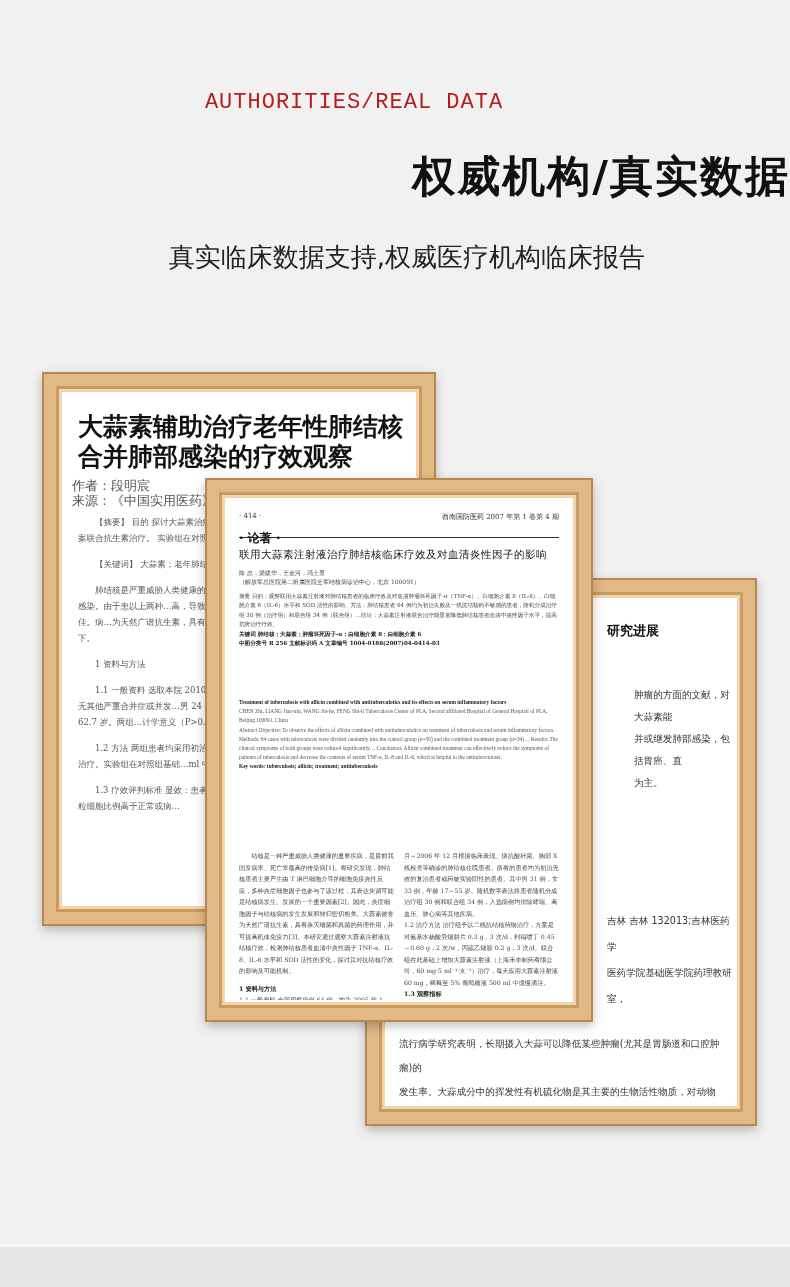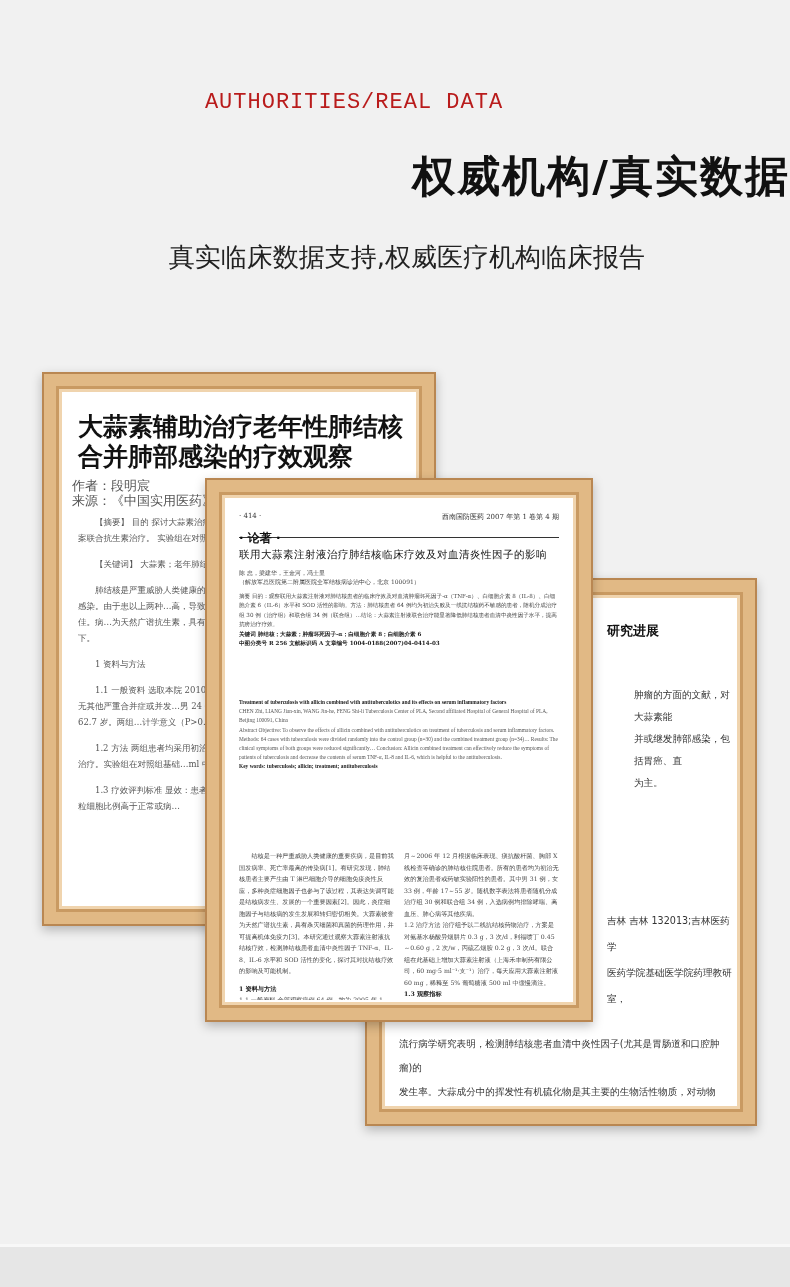--- a/index.html
+++ b/index.html
@@ -67,21 +67,21 @@
     <div class="p3-lines">
       <div>肿瘤的方面的文献，对大蒜素能</div>
       <div>并或继发肺部感染，包括胃癌、直</div>
       <div>为主。</div>
     </div>
     <div class="p3-aff">
       <div>吉林 吉林 132013;吉林医药学</div>
       <div>医药学院基础医学院药理教研室，</div>
     </div>
     <div class="p3-bottom">
-      <div>流行病学研究表明，检测肺结核患者血清中炎性因子(尤其是胃肠道和口腔肿瘤)的</div>
+      <div>流行病学研究表明，长期摄入大蒜可以降低某些肿瘤(尤其是胃肠道和口腔肿瘤)的</div>
       <div>发生率。大蒜成分中的挥发性有机硫化物是其主要的生物活性物质，对动物体内的</div>
 
     </div>
   </div>
 </div>
 
 <div class="frame f2">
   <div class="paper">
     <div class="p2-head">
       <span>· 414 ·</span>

